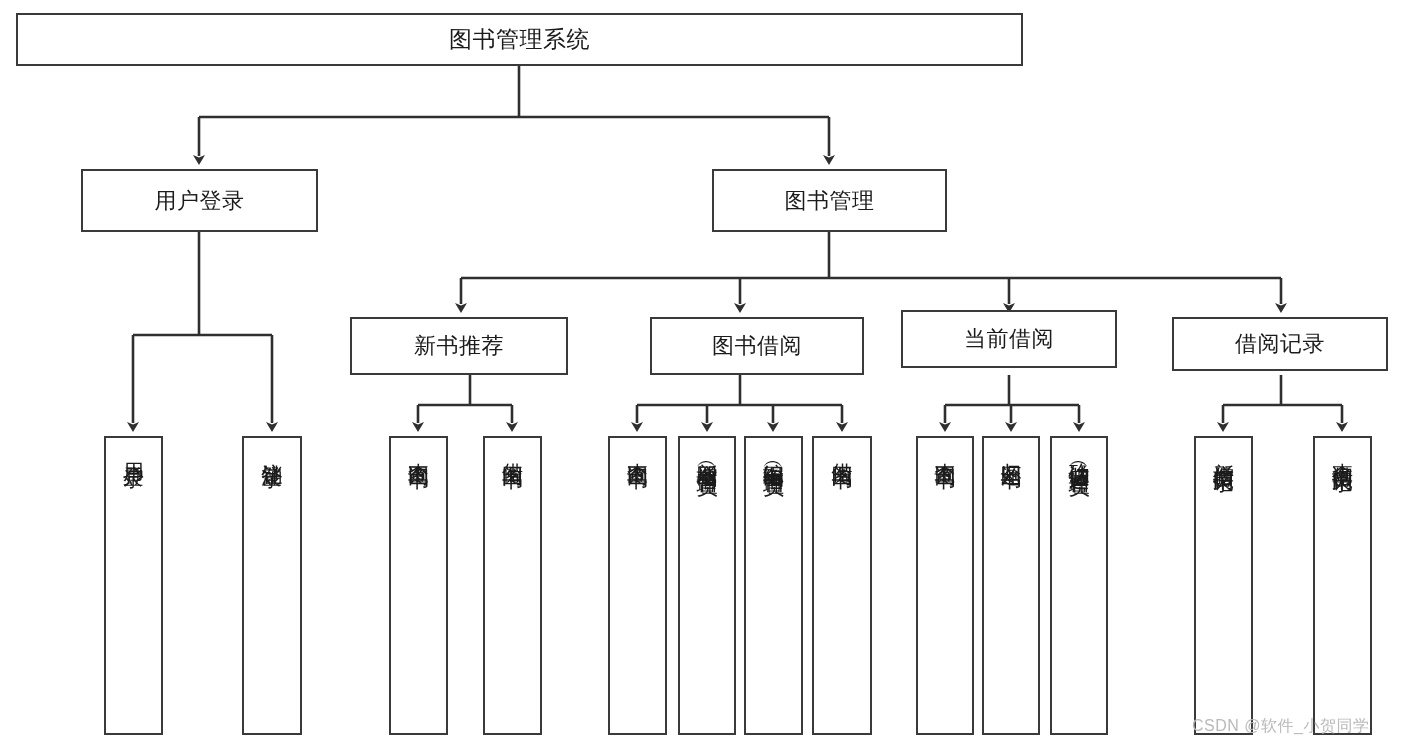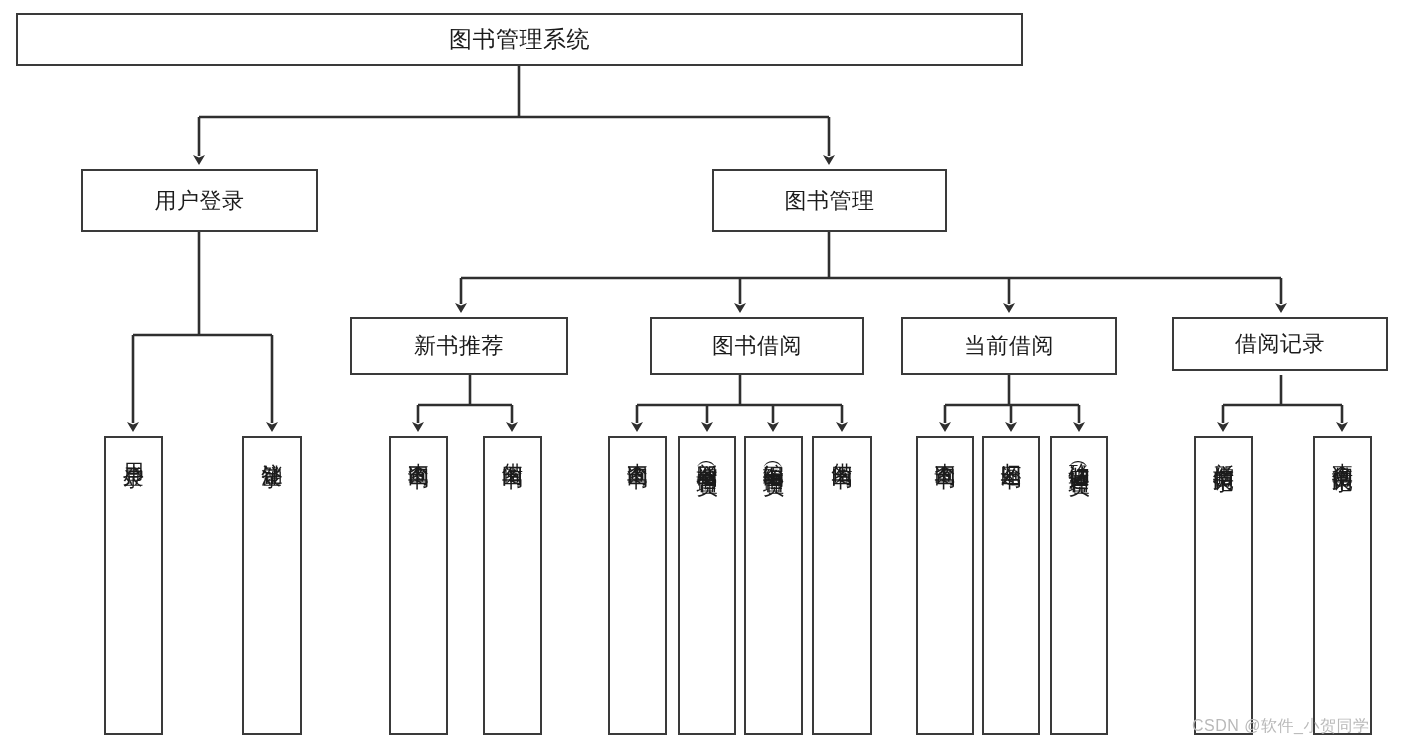--- a/index.html
+++ b/index.html
@@ -138,21 +138,21 @@
   <div class="node horizontal" style="left:712px; top:169px; width:235px; height:63px;">
     <span class="lbl">图书管理</span>
   </div>
 
   <div class="node horizontal" style="left:350px; top:317px; width:218px; height:58px;">
     <span class="lbl">新书推荐</span>
   </div>
   <div class="node horizontal" style="left:634px; top:317px; width:214px; height:58px;margin-left:16px;">
     <span class="lbl">图书借阅</span>
   </div>
-  <div class="node horizontal" style="left:901px; top:317px; width:216px; height:58px;">
+  <div class="node horizontal" style="left:901px; top:310px; width:216px; height:58px;">
     <span class="lbl">当前借阅</span>
   </div>
   <div class="node horizontal" style="left:1172px; top:317px; width:216px; height:54px;">
     <span class="lbl">借阅记录</span>
   </div>
 
   <div class="node vertical" style="left:104px; top:436px; width:59px; height:299px;">
     <span class="lbl">用户登录</span>
   </div>
   <div class="node vertical" style="left:242px; top:436px; width:60px; height:299px;">

